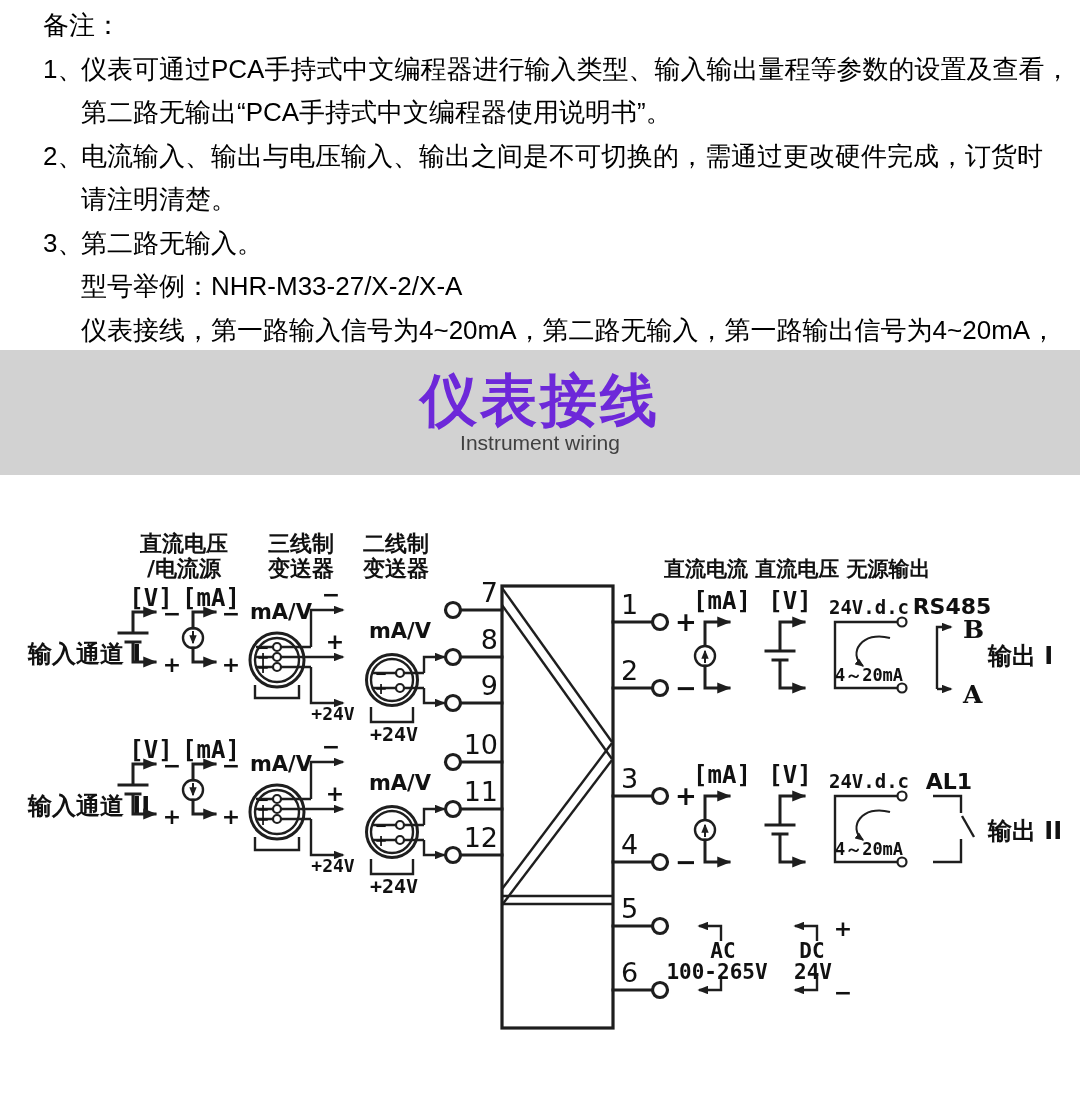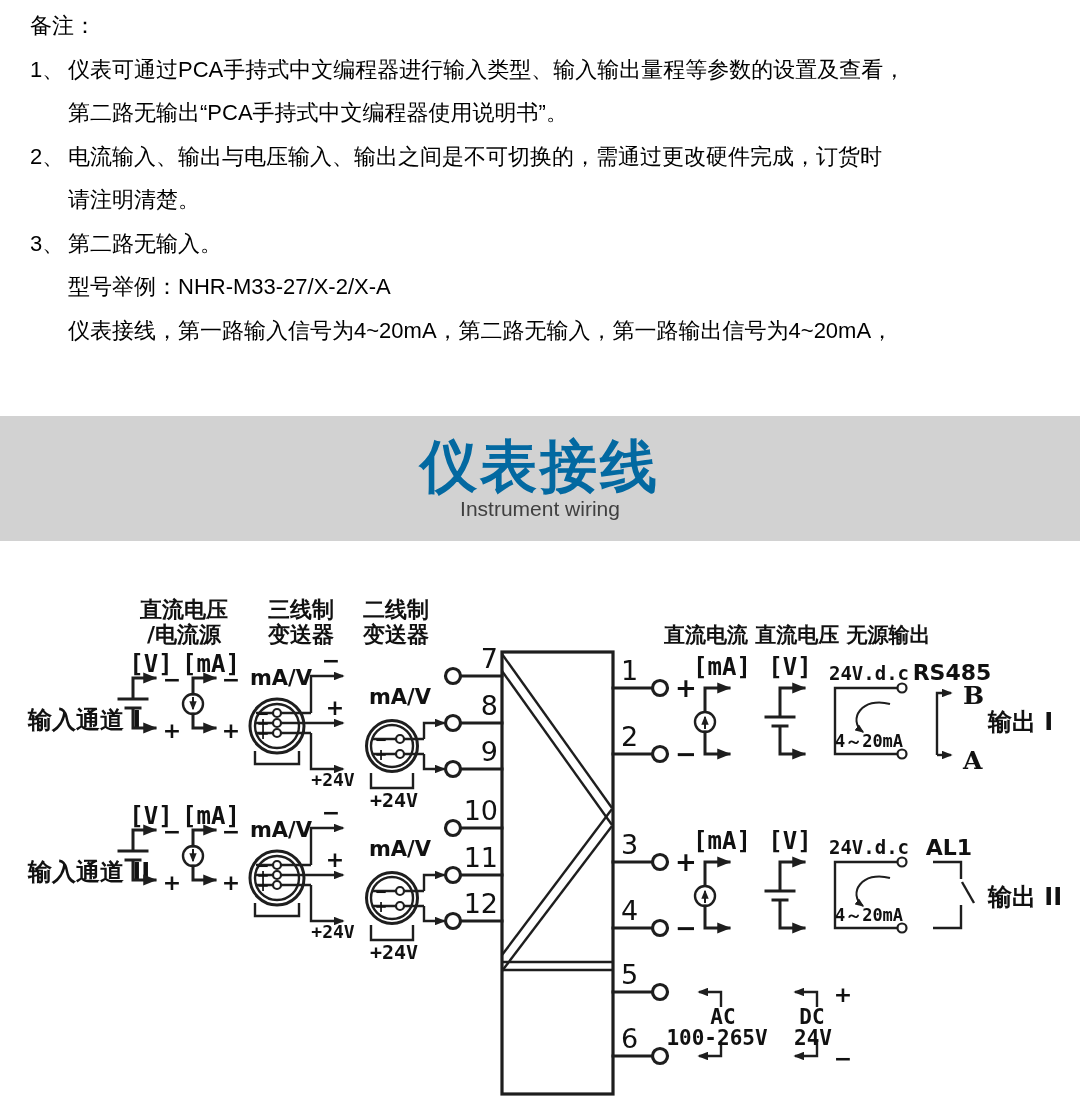--- a/index.html
+++ b/index.html
@@ -1,29 +1,29 @@
 <!DOCTYPE html>
 <html><head>
 <meta charset="utf-8">
 <style>
   html,body{margin:0;padding:0;}
   body{
     width:1080px;height:1100px;background:#ffffff;overflow:hidden;
     font-family:"Liberation Sans","DejaVu Sans",sans-serif;color:#000;
   }
   
-  .notes{height:416px;box-sizing:border-box;padding:4px 0 0 30px;
-         font-size:22px;line-height:43.5px;white-space:nowrap;}
+  .notes{height:350px;box-sizing:border-box;padding:4px 0 0 30px;
+         font-size:26px;line-height:43.5px;white-space:nowrap;margin-left:13px;}
   .note-item{display:flex;}
   .note-num{width:38px;flex:none;}
   .note-body{flex:1;}
   
   .banner{height:125px;background:#d2d2d2;display:flex;flex-direction:column;
           align-items:center;justify-content:center;}
-  .banner-title{font-size:57px;font-weight:bold;letter-spacing:3px;line-height:1.05;color:#0369a1;}
+  .banner-title{font-size:57px;font-weight:bold;letter-spacing:3px;line-height:1.05;color:#6d28d9;}
   .banner-sub{font-size:21px;color:#404040;margin-top:0px;line-height:1.1;}
   
   .diagram{display:block;}
   svg .ln{stroke:#1e1e1e;stroke-width:3;fill:none;stroke-linecap:square;}
   svg .ln2{stroke:#1e1e1e;stroke-width:2.4;fill:none;}
   svg .lnt{stroke:#1e1e1e;stroke-width:2;fill:none;}
   svg .blk{stroke:#1e1e1e;stroke-width:3.2;fill:none;}
   svg .sc{stroke:#1e1e1e;stroke-width:2.2;fill:#fff;}
   svg text{fill:#111;}
   svg .t-cn{font-family:"DejaVu Sans","Liberation Sans",sans-serif;font-weight:bold;font-size:22px;}

